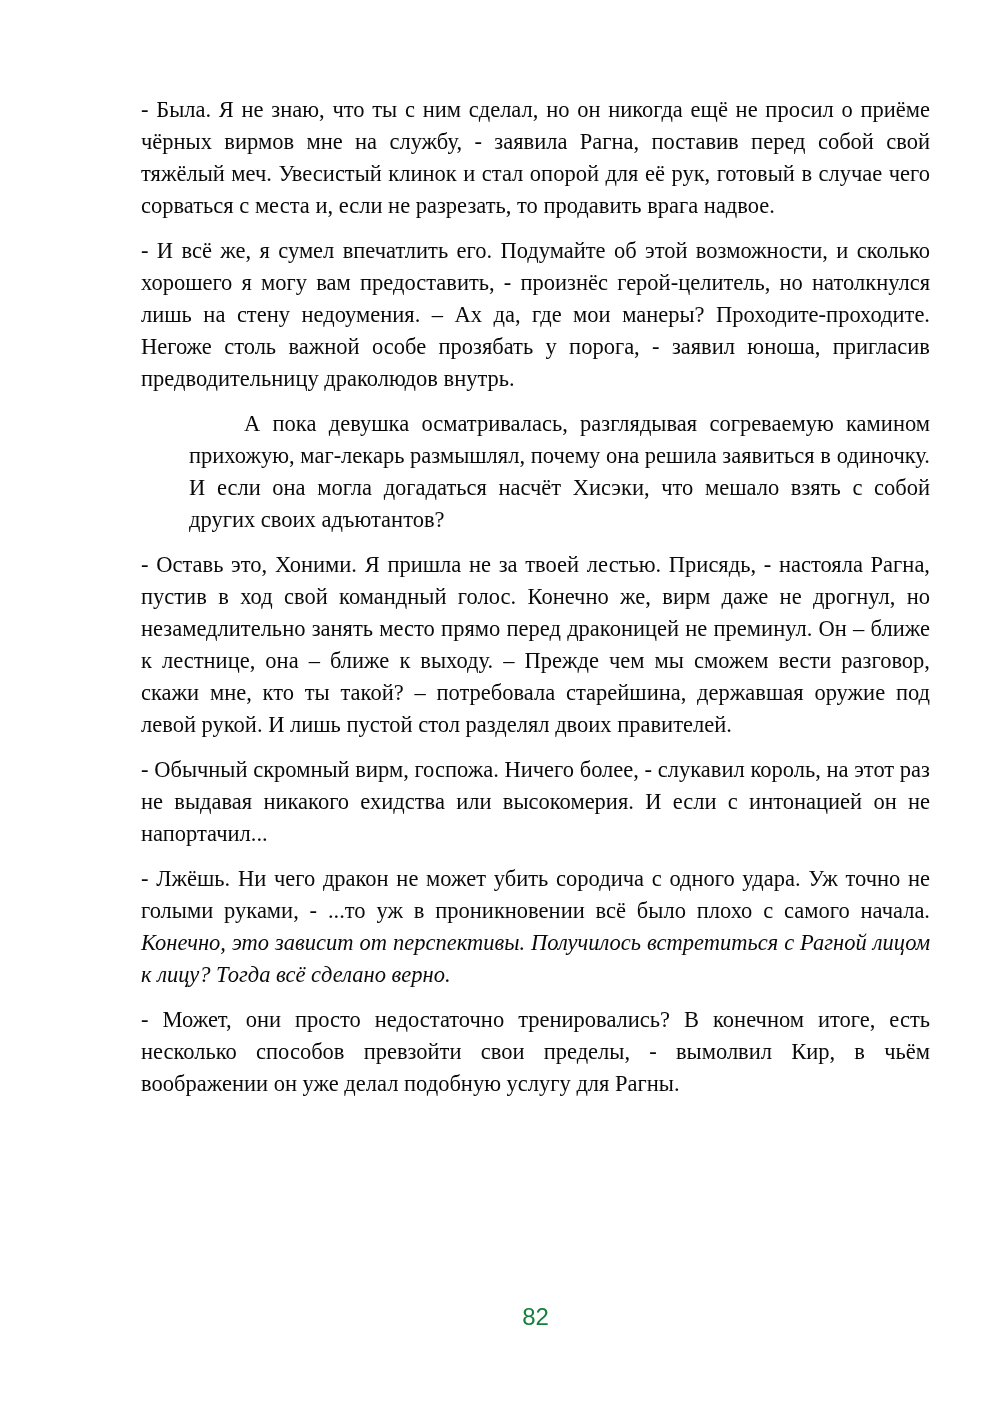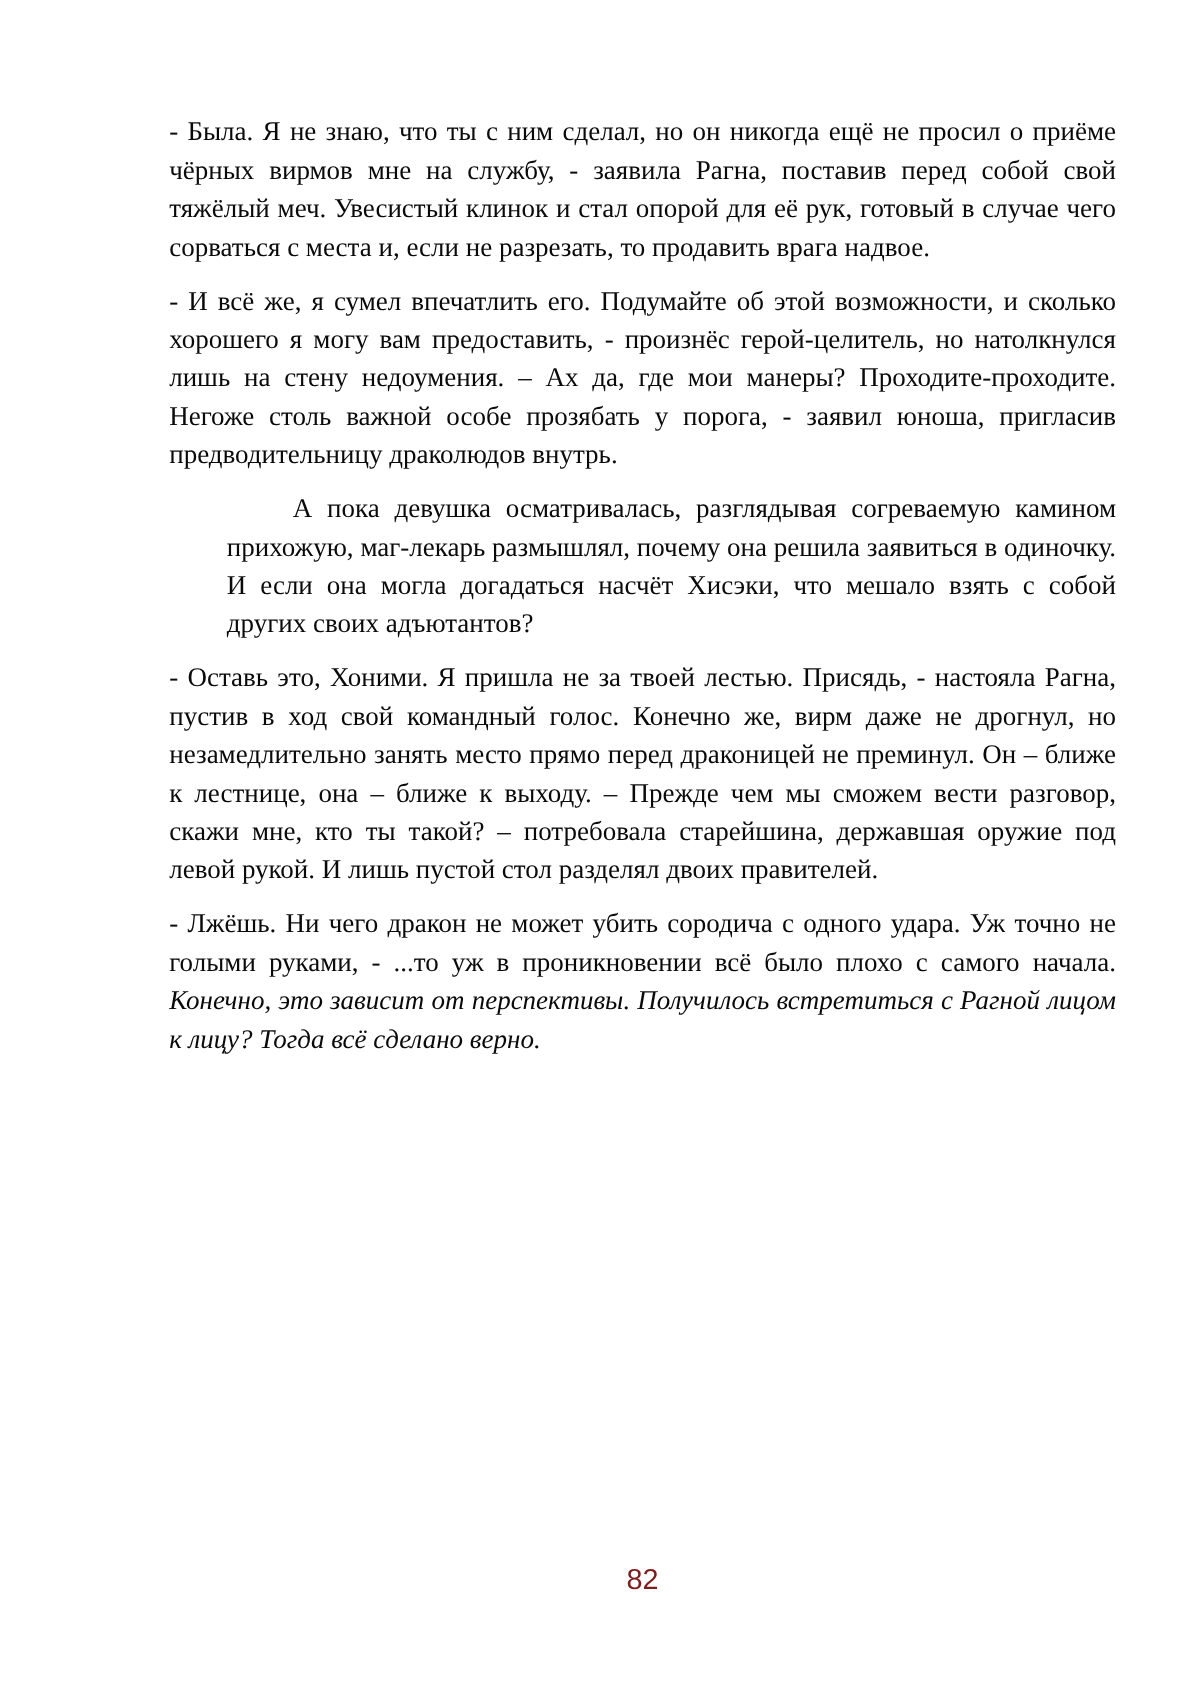--- a/index.html
+++ b/index.html
@@ -40,28 +40,30 @@
   }
   .page-number {
     position: absolute;
     left: 141px;
     top: 1303px;
     width: 789px;
     text-align: center;
     font-family: "Liberation Sans", "DejaVu Sans", sans-serif;
     font-size: 24px;
     line-height: 28px;
-    color: #7f1d1d;
+    color: #15803d;
   }
 </style>
 </head>
 <body>
 
 <div class="page">
   <div class="text-column">
     <p><span>- Была. Я не знаю, что ты с ним сделал, но он никогда ещё не просил о приёме чёрных вирмов мне на службу, - заявила Рагна, поставив перед собой свой тяжёлый меч. Увесистый клинок и стал опорой для её рук, готовый в случае чего сорваться с места и, если не разрезать, то продавить врага надвое.</span></p>
     <p><span>- И всё же, я сумел впечатлить его. Подумайте об этой возможности, и сколько хорошего я могу вам предоставить, - произнёс герой-целитель, но натолкнулся лишь на стену недоумения. – Ах да, где мои манеры? Проходите-проходите. Негоже столь важной особе прозябать у порога, - заявил юноша, пригласив предводительницу драколюдов внутрь.</span></p>
     <p class="indent"><span>А пока девушка осматривалась, разглядывая согреваемую камином прихожую, маг-лекарь размышлял, почему она решила заявиться в одиночку. И если она могла догадаться насчёт Хисэки, что мешало взять с собой других своих адъютантов?</span></p>
     <p><span>- Оставь это, Хоними. Я пришла не за твоей лестью. Присядь, - настояла Рагна, пустив в ход свой командный голос. Конечно же, вирм даже не дрогнул, но незамедлительно занять место прямо перед драконицей не преминул. Он – ближе к лестнице, она – ближе к выходу. – Прежде чем мы сможем вести разговор, скажи мне, кто ты такой? – потребовала старейшина, державшая оружие под левой рукой. И лишь пустой стол разделял двоих правителей.</span></p>
+    <p><span>- Обычный скромный вирм, госпожа. Ничего более, - слукавил король, на этот раз не выдавая никакого ехидства или высокомерия. И если с интонацией он не напортачил...</span></p>
     <p><span>- Лжёшь. Ни чего дракон не может убить сородича с одного удара. Уж точно не голыми руками, - ...то уж в проникновении всё было плохо с самого начала. </span><em>Конечно, это зависит от перспективы. Получилось встретиться с Рагной лицом к лицу? Тогда всё сделано верно.</em></p>
+    <p><span>- Может, они просто недостаточно тренировались? В конечном итоге, есть несколько способов превзойти свои пределы, - вымолвил Кир, в чьём воображении он уже делал подобную услугу для Рагны.</span></p>
   </div>
   <div class="page-number">82</div>
 </div>
 
 </body></html>

